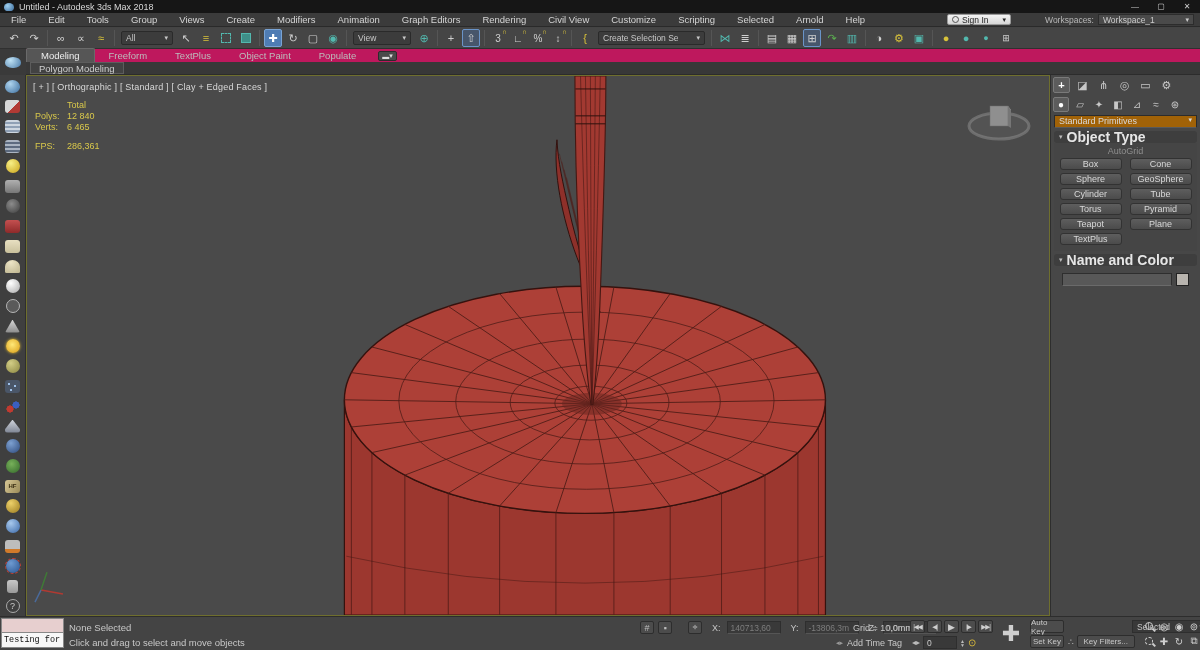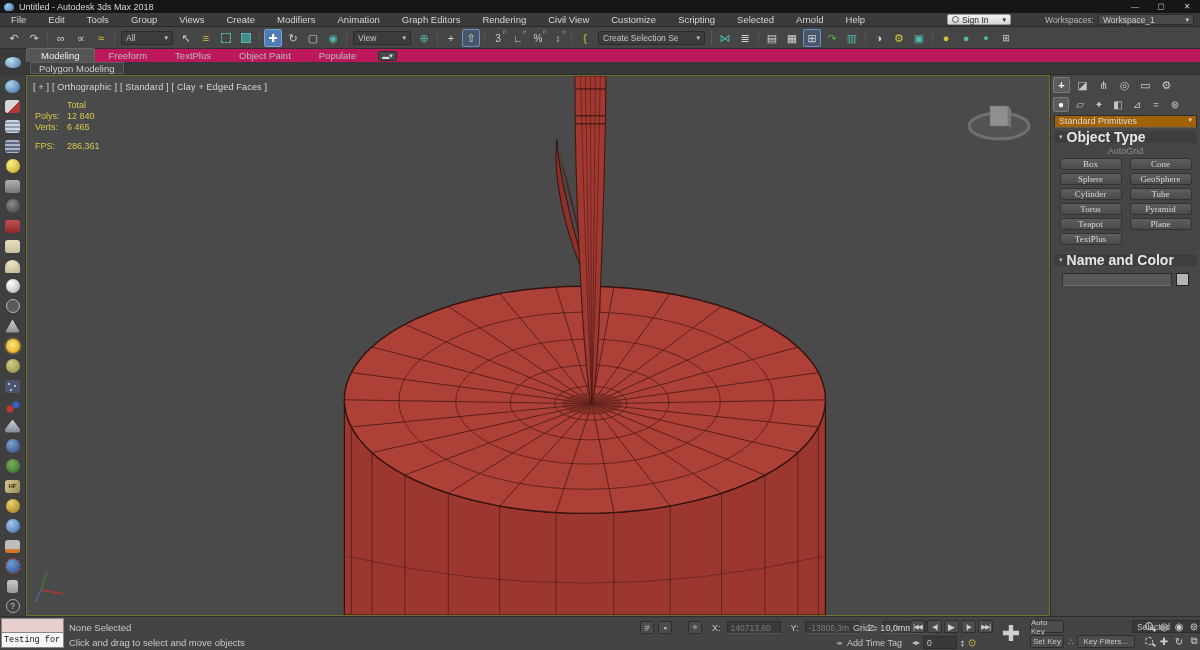--- a/index.html
+++ b/index.html
@@ -75,21 +75,21 @@
   .cp-subtabs{display:flex;align-items:center;height:18px;padding:0 2px;gap:3px;}
   .cp-subtabs span{width:16px;height:15px;display:flex;align-items:center;justify-content:center;color:#c8c8c8;font-size:10px;}
   .cp-subtabs .active{background:#5c5c5c;border:1px solid #7a7a7a;border-radius:2px;color:#fff;}
   .cp-dropdown{margin:2px 3px;height:13px;background:#a16207;border:1px solid #2c2c2c;border-bottom-color:#5a5a5a;display:flex;align-items:flex-start;padding:0 4px;color:#d8d8d8;}
   .cp-dropdown .dd-arrow{margin-left:auto;font-size:7px;}
   .rollout{margin:3px 3px 0 3px;height:12px;background:#3e3e3e;border-radius:3px;display:flex;align-items:center;padding:0 5px;color:#e6e6e6;}
   .rollout .ro-arrow{font-size:7px;margin-right:4px;color:#bbb;}
   .rollout b{font-size:14px;}
   .cp-body{margin:0 3px;background:#454545;padding-bottom:6px;}
   .autogrid{text-align:center;color:#8f8f8f;padding:3px 0 2px 0;}
-  .btn-grid{display:grid;grid-template-columns:62px 62px;gap:3px 8px;justify-content:center;font-family:Liberation Serif, serif;}
+  .btn-grid{display:grid;grid-template-columns:62px 62px;gap:3px 8px;justify-content:center;}
   .pbtn{height:12px;background:linear-gradient(#5e5e5e,#4b4b4b);border:1px solid #323232;border-radius:3px;color:#d8d8d8;font-size:9px;display:flex;align-items:center;justify-content:center;cursor:default;}
   .namecolor{margin:5px 3px;display:flex;align-items:center;gap:4px;padding:2px 8px;}
   .nc-input{flex:1;height:13px;background:#585858;border:1px solid #2e2e2e;border-bottom-color:#6a6a6a;}
   .swatch{width:13px;height:13px;background:#b8b4ae;border:1px solid #222;}
 
   
   .statusbar{position:absolute;left:0;top:616px;width:1200px;height:34px;background:#444;border-top:1px solid #2d2d2d;font-size:9px;}
   .listener{position:absolute;left:1px;top:1px;width:63px;}
   .listener .pink{height:15px;background:#e7cfcf;border:1px solid #888;}
   .listener .white{height:15px;background:#f7f7f7;border:1px solid #888;border-top:none;color:#111;font-family:"Liberation Mono",monospace;font-size:8.5px;display:flex;align-items:center;padding-left:2px;white-space:nowrap;overflow:hidden;}

